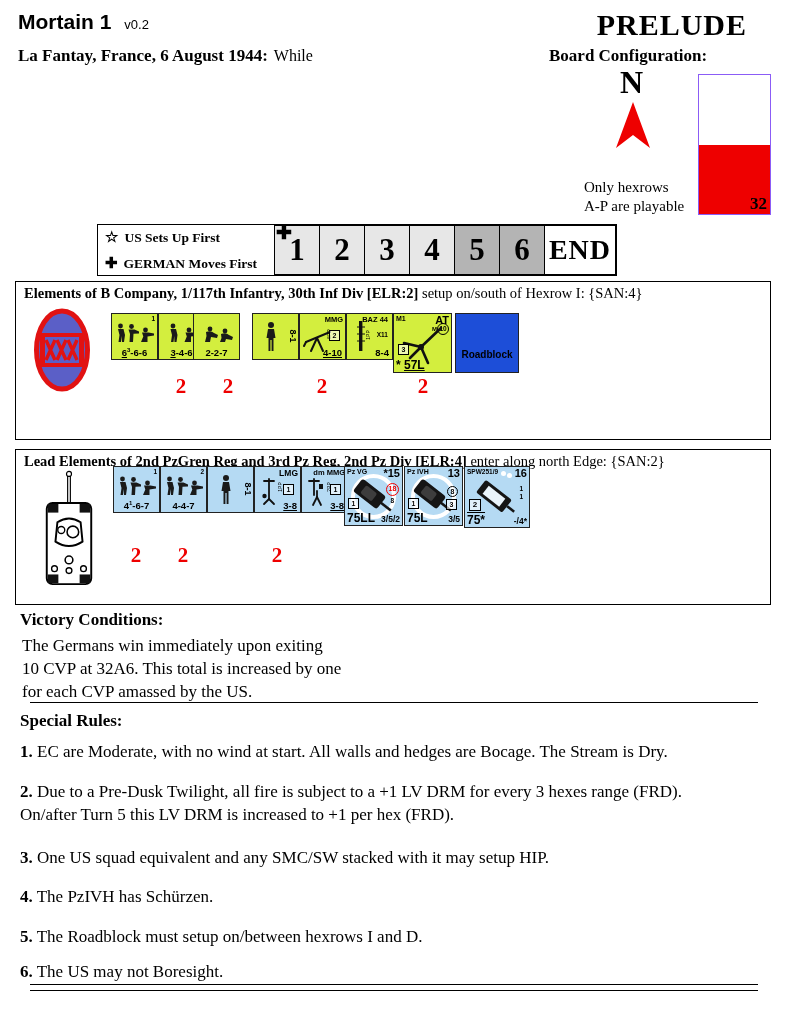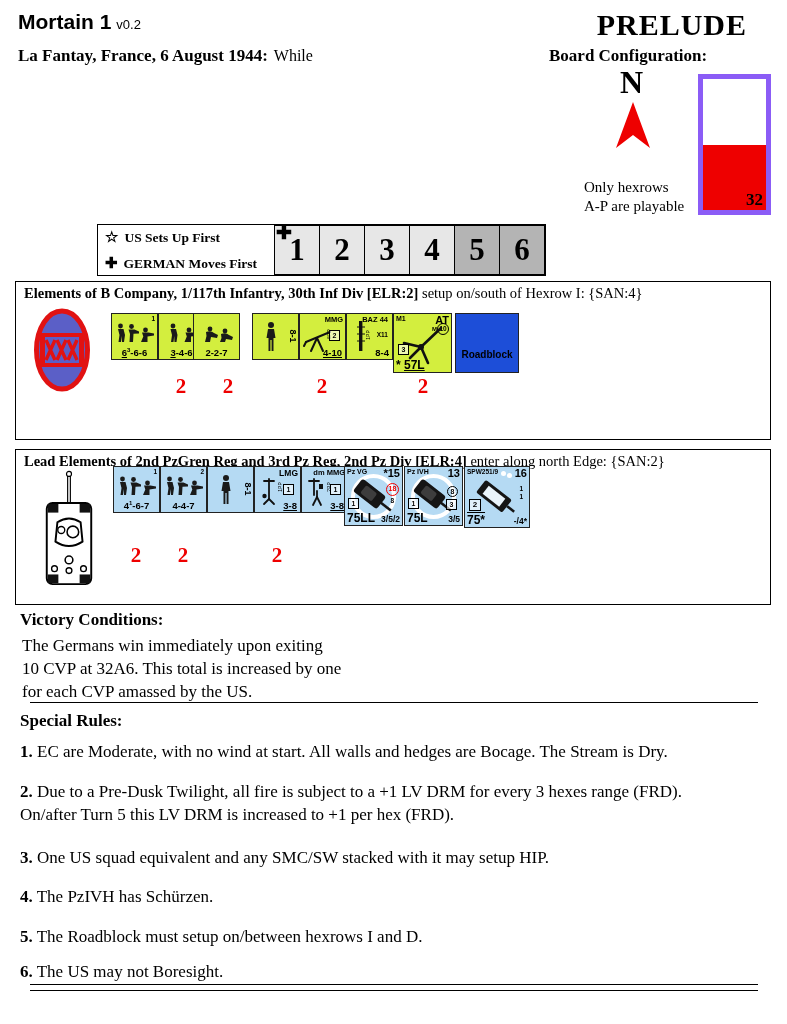--- a/index.html
+++ b/index.html
@@ -2,29 +2,29 @@
 <html><head>
 <meta charset="utf-8">
 <style>
   html,body{margin:0;padding:0;background:#fff;}
   #page{position:relative;width:787px;height:1024px;background:#fff;overflow:hidden;
         font-family:"Liberation Serif",serif;color:#000;}
   .abs{position:absolute;}
 
   
   #app-title{left:18px;top:10px;font-family:"Liberation Sans",sans-serif;font-weight:bold;font-size:21px;}
-  #app-version{font-weight:normal;font-size:13px;margin-left:5px;}
+  #app-version{font-weight:normal;font-size:13px;margin-left:13px;}
   #scenario-title{left:0;right:40px;top:8px;text-align:right;font-size:30px;font-weight:bold;letter-spacing:1px;}
   #location-line{left:18px;top:46px;font-size:17px;}
   #location-line b{font-weight:bold;}
   #location-suffix{font-weight:normal;font-size:16px;margin-left:6px;}
   #board-config-label{left:549px;top:46px;font-size:17px;font-weight:bold;}
   #north-letter{left:620px;top:64px;font-size:32px;font-weight:bold;}
   #north-arrow{left:613px;top:102px;}
-  #board-box{left:698px;top:74px;width:73px;height:141px;border:5px solid #8b5cf6;box-sizing:border-box;}
+  #board-box{left:698px;top:74px;width:73px;height:141px;border:1px solid #8b5cf6;box-sizing:border-box;}
   #board-box .half-top{width:100%;height:50%;background:#fff;}
   #board-box .half-bottom{width:100%;height:50%;background:#ee0000;position:relative;}
   #board-number{position:absolute;right:3px;bottom:0px;font-size:17px;font-weight:bold;}
   #playable-note{left:584px;top:178px;font-size:15px;line-height:19px;}
 
   
   #turn-track{left:97px;top:224px;height:50px;display:flex;border:1.5px solid #000;background:#fff;}
   #turn-legend{width:177px;box-sizing:border-box;padding:3px 0 3px 7px;display:flex;flex-direction:column;justify-content:space-between;}
   .legend-line{font-size:13.5px;font-weight:bold;white-space:nowrap;}
   .legend-line .glyph{font-size:15px;margin-right:6px;}
@@ -118,20 +118,21 @@
     <div id="turn-legend">
       <div class="legend-line"><span class="glyph">☆</span><span>US Sets Up First</span></div>
       <div class="legend-line"><span class="glyph">✚</span><span>GERMAN Moves First</span></div>
     </div>
     <div class="tcell"><span id="turn1-cross">✚</span><span>1</span></div>
     <div class="tcell"><span>2</span></div>
     <div class="tcell"><span>3</span></div>
     <div class="tcell"><span>4</span></div>
     <div class="tcell dark"><span>5</span></div>
     <div class="tcell dark"><span>6</span></div>
+    <div class="tcell end">END</div>
   </div>
 
   <div class="abs box" id="us-box">
     <div class="box-title">
       <b>Elements of B Company, 1/117th Infantry, 30th Inf Div [ELR:2]</b>
       <span>setup on/south of Hexrow I:  {SAN:4}</span>
     </div>
 
     <svg class="abs" style="left:17px;top:26px" width="58" height="84" viewBox="0 0 58 84">
       <ellipse cx="29" cy="42" rx="25.5" ry="39" fill="#5b5fc7" stroke="#e11212" stroke-width="5"></ellipse>

